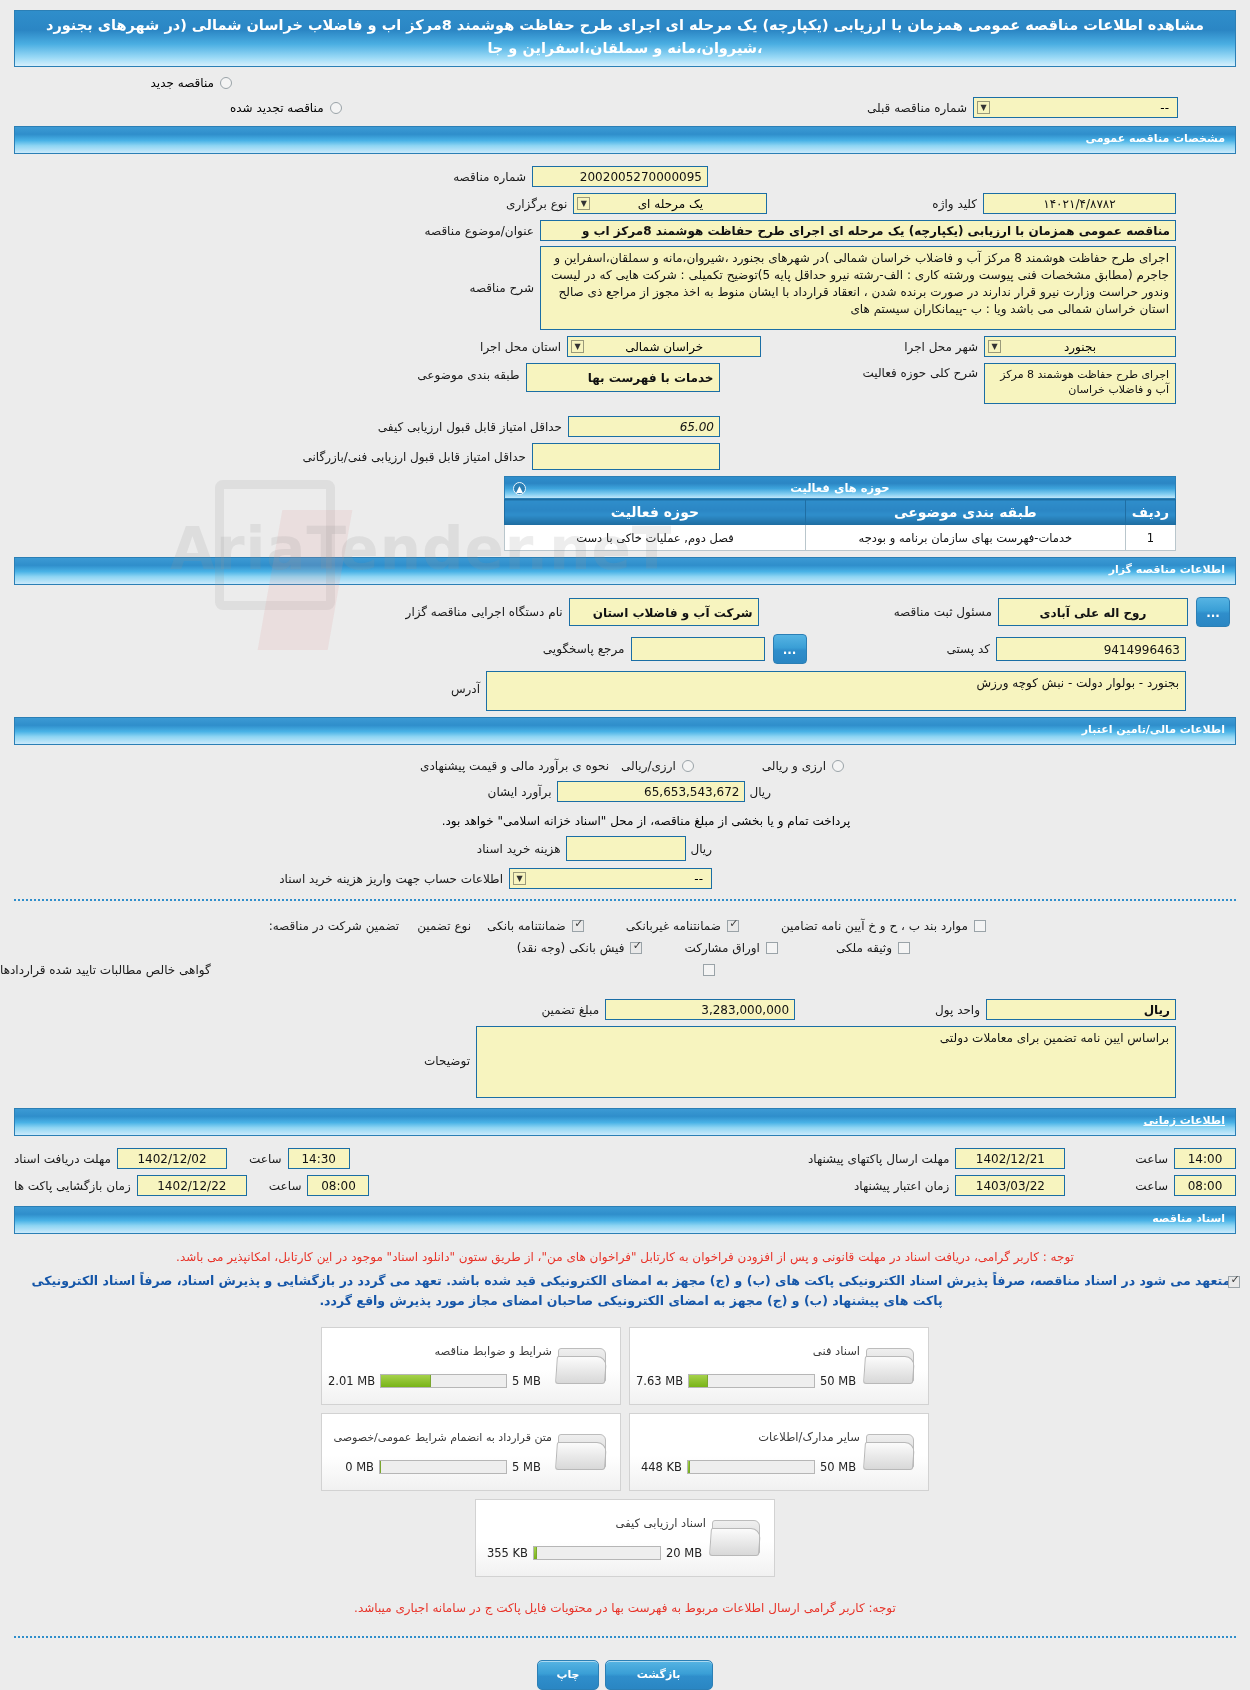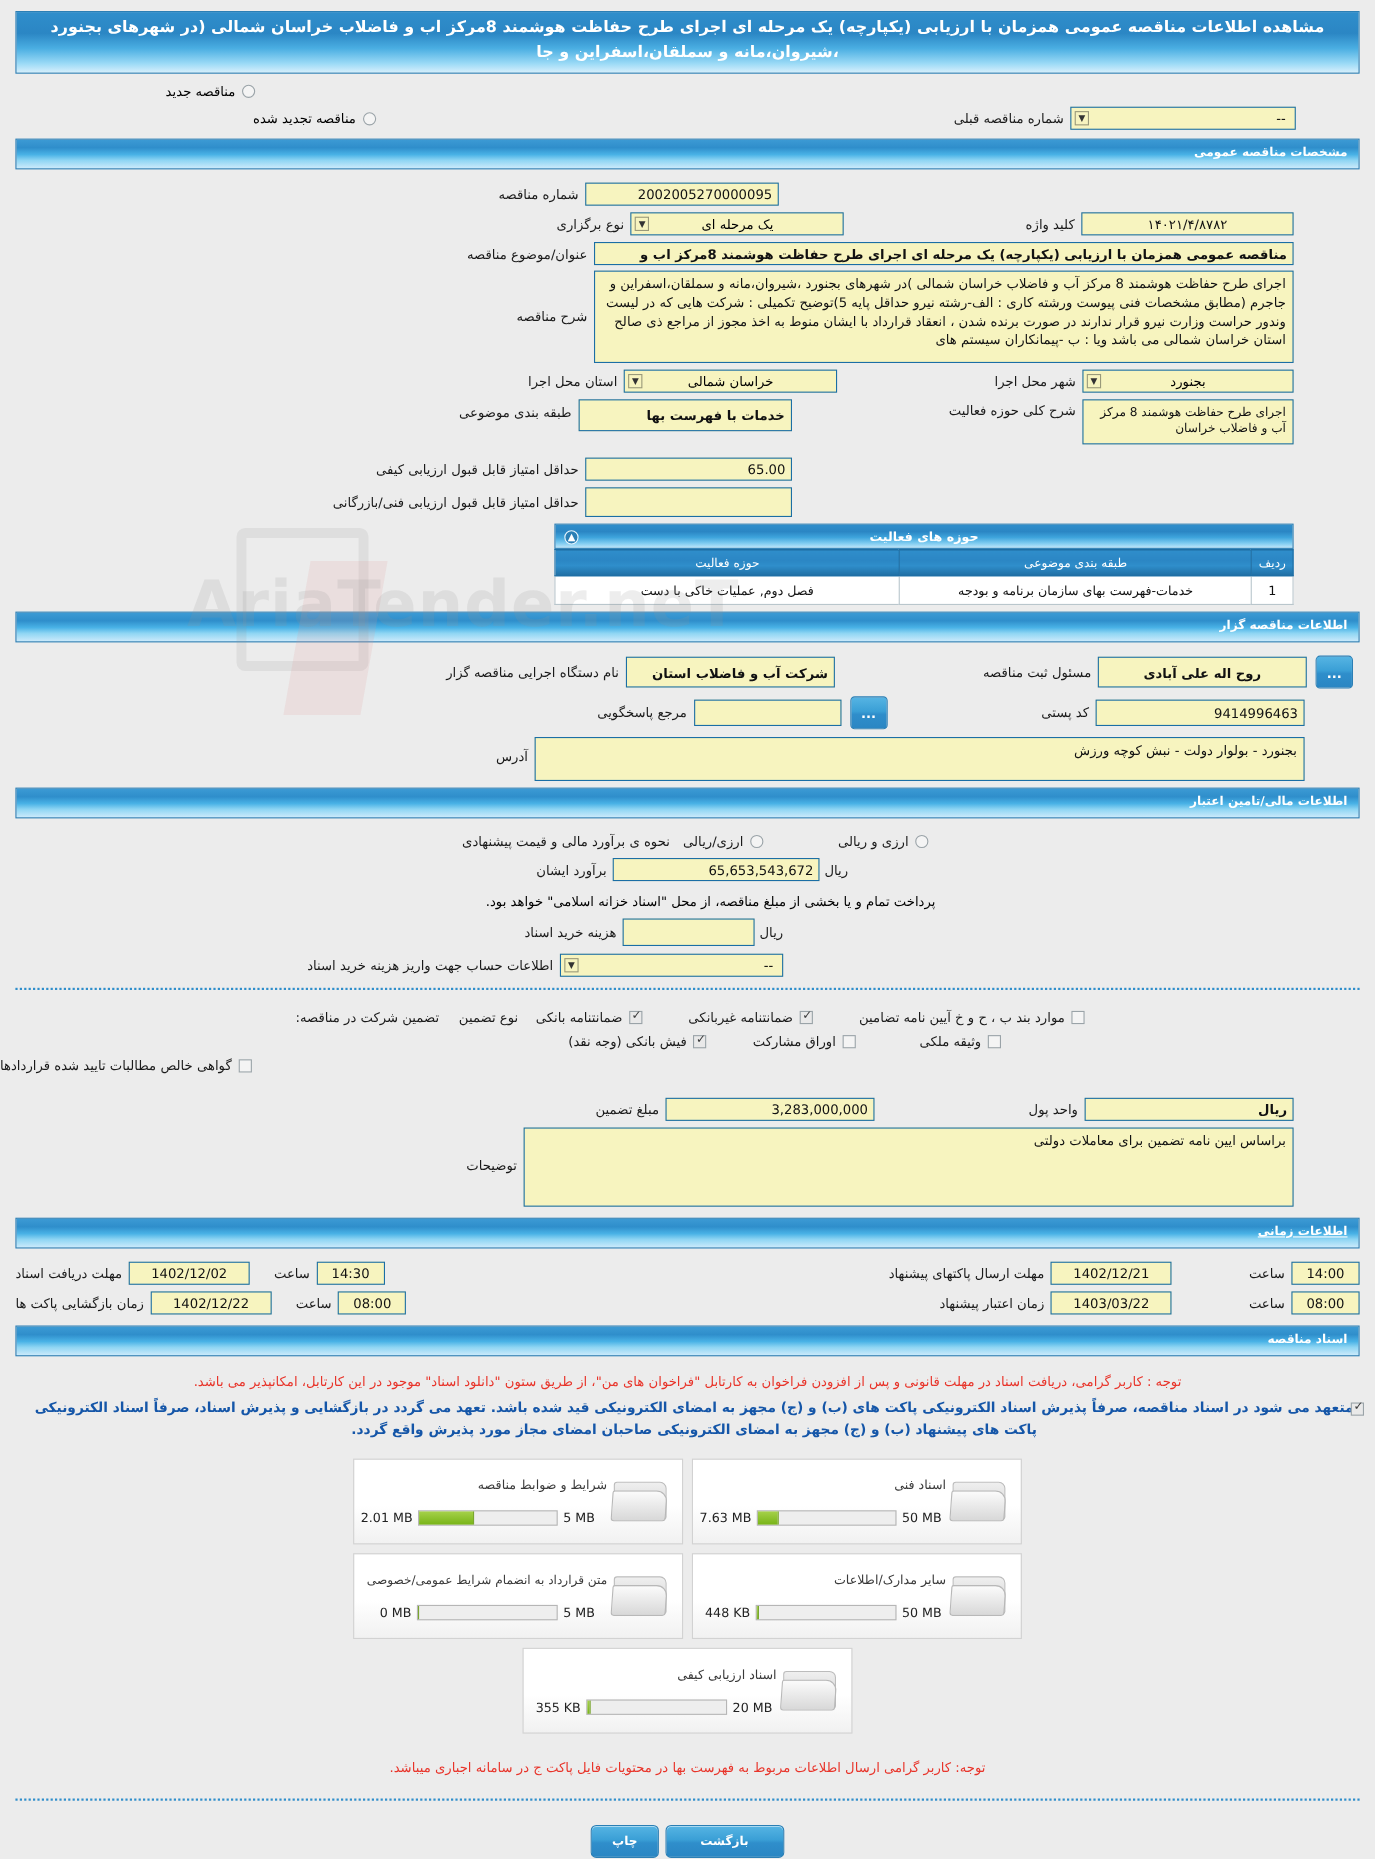--- a/index.html
+++ b/index.html
@@ -125,21 +125,21 @@
     padding: 4px 10px 5px 10px; position: relative; height: 23px;
   }
   .panel-head .collapse {
     position:absolute; left:8px; top:5px; width:13px; height:13px; border-radius:50%;
     background:#2b7fb5; border:1px solid #eaf6fd;
     color:#fff; font-size:9px; line-height:12px; text-align:center;
   }
   table.grid { border-collapse: collapse; width: 100%; background:#fff; }
   table.grid th {
     background: linear-gradient(to bottom,#2f8ecb 0%, #2b86c4 40%, #2f8ecb 60%, #1f6ea3 100%);
-    color:#fff; font-size:11px; font-weight:normal;
+    color:#fff; font-size:14px; font-weight:bold;
     border:1px solid #1f6ea3; padding: 4px 6px; height: 24px;
   }
   table.grid td {
     border:1px solid #b9c6cc; font-size:11.5px; color:#111;
     padding: 4px 6px; background:#fff; height: 26px;
   }
 
   
   .files { display:flex; flex-direction:column; align-items:center; gap:8px; margin-top: 12px; }
   .file-row { display:flex; gap:8px; justify-content:center; }
@@ -286,21 +286,21 @@
 
     <div class="row" style="justify-content:flex-start; padding-right:74px; margin-bottom:6px; align-items:flex-start;">
       <div class="ta" style="width:192px; height:41px; font-size:11px; line-height:15px;">اجرای طرح حفاظت هوشمند 8 مرکز آب و فاضلاب خراسان</div>
       <div class="lbl" style="margin-right:6px; padding-top:3px;">شرح کلی حوزه فعالیت</div>
       <div style="width:143px;"></div>
       <div class="fld bold" style="width:194px; height:29px; line-height:27px;">خدمات با فهرست بها</div>
       <div class="lbl" style="margin-right:6px; padding-top:5px;">طبقه بندی موضوعی</div>
     </div>
 
     <div class="row" style="justify-content:flex-start; padding-right:530px; margin-bottom:6px; margin-top:12px;">
-      <div class="fld ltr" style="width:188px;">65.00</div>
+      <div class="fld ltr" style="width:152px;font-style:italic;">65.00</div>
       <div class="lbl" style="margin-right:6px;">حداقل امتیاز قابل قبول ارزیابی کیفی</div>
     </div>
 
     <div class="row" style="justify-content:flex-start; padding-right:530px; margin-bottom:4px;">
       <div class="fld" style="width:188px; height:27px;"></div>
       <div class="lbl" style="margin-right:6px;">حداقل امتیاز قابل قبول ارزیابی فنی/بازرگانی</div>
     </div>
   </div>
 
   <div class="panel" style="width:672px; margin-right:74px;">
@@ -413,21 +413,21 @@
       <span class="cbox"></span>
       <span class="lbl">وثیقه ملکی</span>
       <div style="width:46px;"></div>
       <span class="cbox"></span>
       <span class="lbl">اوراق مشارکت</span>
       <div style="width:30px;"></div>
       <span class="cbox checked"></span>
       <span class="lbl">فیش بانکی (وجه نقد)</span>
     </div>
 
-    <div class="row" style="justify-content:flex-end; padding-right:535px; margin-bottom:12px; gap:6px;">
+    <div class="row" style="justify-content:space-between; padding-right:535px; margin-bottom:12px; gap:6px;">
       <span class="cbox"></span>
       <span class="lbl">گواهی خالص مطالبات تایید شده قراردادها</span>
     </div>
 
     <div class="row" style="justify-content:flex-start; padding-right:74px; margin-bottom:6px; margin-top:22px;">
       <div class="fld bold" style="width:190px;">ریال</div>
       <div class="lbl" style="margin-right:6px;">واحد پول</div>
       <div style="width:140px;"></div>
       <div class="fld ltr" style="width:190px;">3,283,000,000</div>
       <div class="lbl" style="margin-right:6px;">مبلغ تضمین</div>

